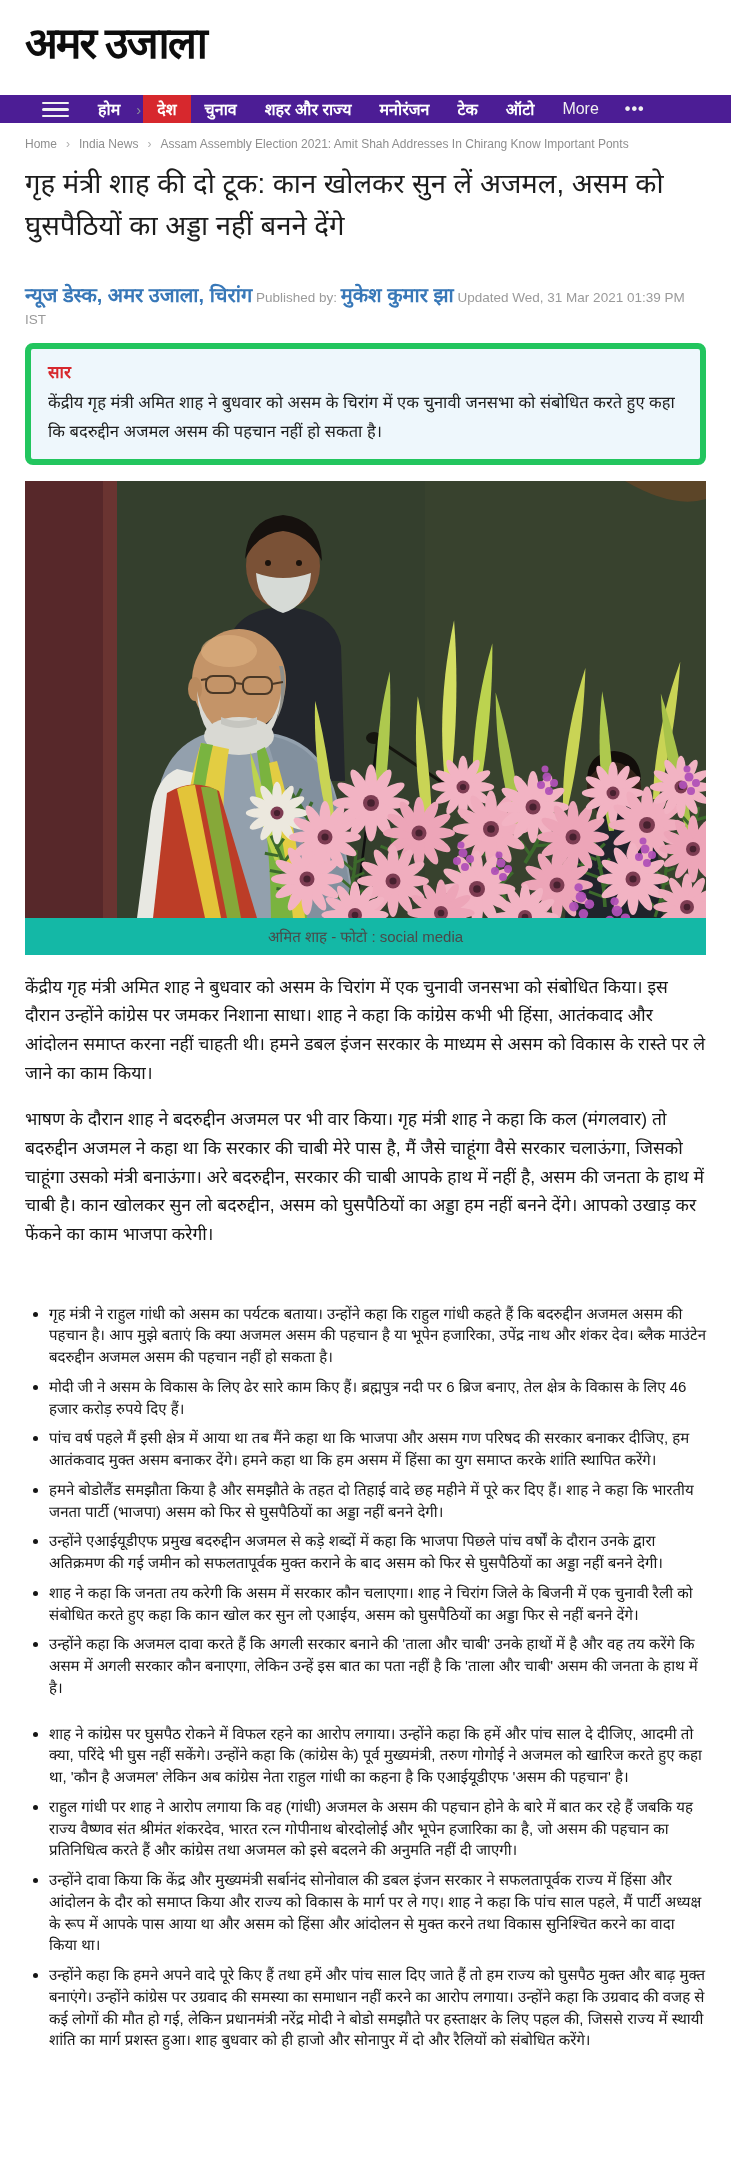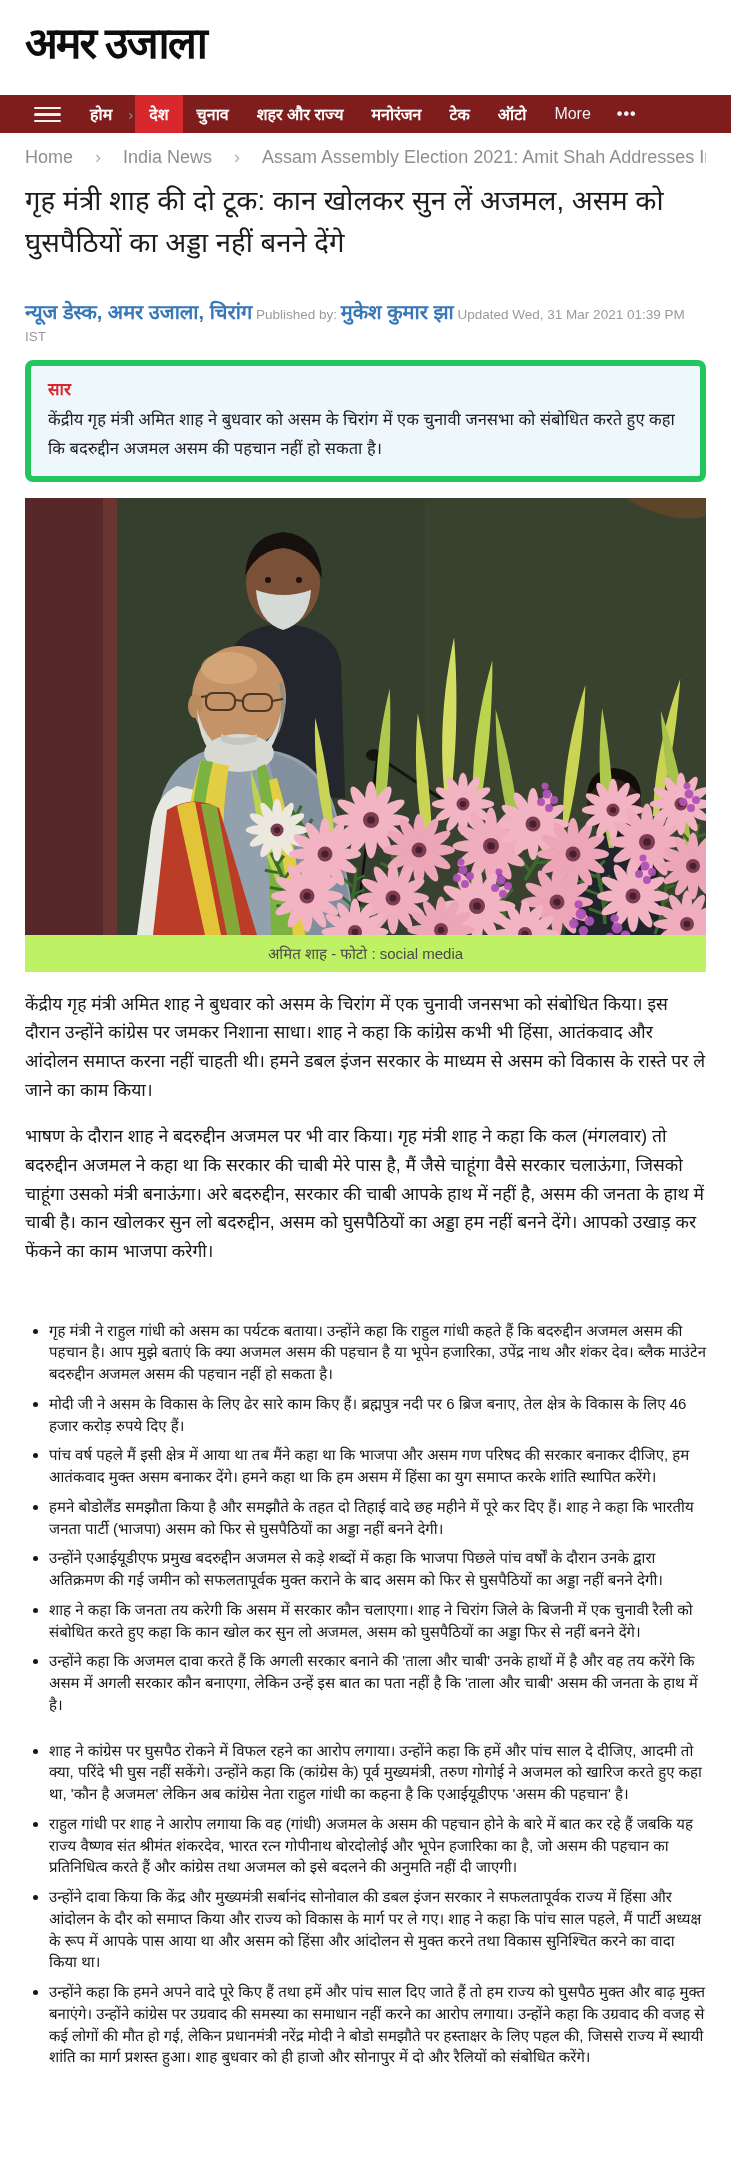--- a/index.html
+++ b/index.html
@@ -3,48 +3,48 @@
 <meta charset="utf-8">
 <style>
   html,body{margin:0;padding:0;background:#fff;}
   body{width:731px;font-family:"Liberation Sans","DejaVu Sans",sans-serif;color:#222;overflow-x:hidden;}
 
   
   .header{padding:20px 25px 28px;background:#fff;}
   .logo{font-size:43px;font-weight:800;color:#0d0d0d;letter-spacing:-2px;line-height:1.1;display:inline-block;cursor:pointer;}
 
   
-  .nav{background:#7f1d1d;height:38px;display:flex;align-items:stretch;}
+  .nav{background:#4c1d95;height:28px;display:flex;align-items:stretch;padding-left:8px;}
   .burger{display:flex;flex-direction:column;justify-content:center;gap:4px;width:27px;margin:0 15px 0 34px;cursor:pointer;}
   .burger span{display:block;height:2.5px;background:#f2f2f2;border-radius:2px;}
   .nav-item{display:flex;align-items:center;padding:0 14px;color:#fff;font-size:16px;font-weight:700;text-decoration:none;white-space:nowrap;cursor:pointer;}
   .nav-item.active{background:#d7282d;}
   .nav-sep{display:flex;align-items:center;color:#8d9298;font-size:15px;padding:0 2px;}
   .nav-more{font-weight:400;color:#f0f0f0;gap:20px;}
   .nav-more .dots{margin-left:6px;letter-spacing:1px;font-weight:700;}
 
   
   .content{padding:0 25px;}
-  .breadcrumb{margin-top:14px;font-size:18px;color:#8e8e8e;white-space:nowrap;overflow:hidden;display:flex;gap:22px;align-items:center;}
+  .breadcrumb{margin-top:14px;font-size:12px;color:#8e8e8e;white-space:nowrap;overflow:hidden;display:flex;gap:9px;align-items:center;}
   .breadcrumb .bc-link{color:#8e8e8e;cursor:pointer;}
   .breadcrumb .bc-sep{color:#b0b0b0;}
 
   h1{margin:12px 0 0;font-size:27.5px;line-height:1.52;font-weight:400;color:#1c1c1c;}
 
   .byline{margin-top:34px;font-size:13.5px;color:#9a9a9a;line-height:1.45;}
   .byline .blue{color:#3878b8;}
   .byline .hindi{font-weight:700;font-size:20px;}
 
   .summary{margin-top:14px;background:#eef7fc;border:6px solid #22c55e;border-radius:8px;padding:11px 17px 14px;}
   .summary-title{color:#d7282d;font-weight:700;font-size:17px;}
   .summary-text{margin-top:5px;font-size:16.5px;line-height:1.7;color:#1e1e1e;}
 
   figure{margin:16px 0 0;padding:0;}
   .photo{display:block;width:681px;height:437px;}
-  figcaption{background:#bef264;text-align:center;font-size:15px;color:#4a4a4a;padding:8px 0 9px;}
+  figcaption{background:#14b8a6;text-align:center;font-size:15px;color:#4a4a4a;padding:8px 0 9px;}
 
   .para{margin:18px 0 0;font-size:17.5px;line-height:1.64;color:#161616;}
 
   ul.points{margin:54px 0 0;padding:0 0 0 24px;}
   ul.points.second{margin-top:24px;}
   ul.points li{font-size:15px;line-height:1.45;color:#161616;margin-bottom:8px;}
 
   .page-end{height:14px;}
 </style>
 </head>
@@ -256,21 +256,21 @@
 
   <p class="para">केंद्रीय गृह मंत्री अमित शाह ने बुधवार को असम के चिरांग में एक चुनावी जनसभा को संबोधित किया। इस दौरान उन्होंने कांग्रेस पर जमकर निशाना साधा। शाह ने कहा कि कांग्रेस कभी भी हिंसा, आतंकवाद और आंदोलन समाप्त करना नहीं चाहती थी। हमने डबल इंजन सरकार के माध्यम से असम को विकास के रास्ते पर ले जाने का काम किया।</p>
   <p class="para">भाषण के दौरान शाह ने बदरुद्दीन अजमल पर भी वार किया। गृह मंत्री शाह ने कहा कि कल (मंगलवार) तो बदरुद्दीन अजमल ने कहा था कि सरकार की चाबी मेरे पास है, मैं जैसे चाहूंगा वैसे सरकार चलाऊंगा, जिसको चाहूंगा उसको मंत्री बनाऊंगा। अरे बदरुद्दीन, सरकार की चाबी आपके हाथ में नहीं है, असम की जनता के हाथ में चाबी है। कान खोलकर सुन लो बदरुद्दीन, असम को घुसपैठियों का अड्डा हम नहीं बनने देंगे। आपको उखाड़ कर फेंकने का काम भाजपा करेगी।</p>
 
   <ul class="points">
     <li>गृह मंत्री ने राहुल गांधी को असम का पर्यटक बताया। उन्होंने कहा कि राहुल गांधी कहते हैं कि बदरुद्दीन अजमल असम की पहचान है। आप मुझे बताएं कि क्या अजमल असम की पहचान है या भूपेन हजारिका, उपेंद्र नाथ और शंकर देव। ब्लैक माउंटेन बदरुद्दीन अजमल असम की पहचान नहीं हो सकता है।</li>
     <li>मोदी जी ने असम के विकास के लिए ढेर सारे काम किए हैं। ब्रह्मपुत्र नदी पर 6 ब्रिज बनाए, तेल क्षेत्र के विकास के लिए 46 हजार करोड़ रुपये दिए हैं।</li>
     <li>पांच वर्ष पहले मैं इसी क्षेत्र में आया था तब मैंने कहा था कि भाजपा और असम गण परिषद की सरकार बनाकर दीजिए, हम आतंकवाद मुक्त असम बनाकर देंगे। हमने कहा था कि हम असम में हिंसा का युग समाप्त करके शांति स्थापित करेंगे।</li>
     <li>हमने बोडोलैंड समझौता किया है और समझौते के तहत दो तिहाई वादे छह महीने में पूरे कर दिए हैं। शाह ने कहा कि भारतीय जनता पार्टी (भाजपा) असम को फिर से घुसपैठियों का अड्डा नहीं बनने देगी।</li>
     <li>उन्होंने एआईयूडीएफ प्रमुख बदरुद्दीन अजमल से कड़े शब्दों में कहा कि भाजपा पिछले पांच वर्षों के दौरान उनके द्वारा अतिक्रमण की गई जमीन को सफलतापूर्वक मुक्त कराने के बाद असम को फिर से घुसपैठियों का अड्डा नहीं बनने देगी।</li>
-    <li>शाह ने कहा कि जनता तय करेगी कि असम में सरकार कौन चलाएगा। शाह ने चिरांग जिले के बिजनी में एक चुनावी रैली को संबोधित करते हुए कहा कि कान खोल कर सुन लो अजमल, असम को घुसपैठियों का अड्डा फिर से नहीं बनने देंगे।</li>
+    <li>शाह ने कहा कि जनता तय करेगी कि असम में सरकार कौन चलाएगा। शाह ने चिरांग जिले के बिजनी में एक चुनावी रैली को संबोधित करते हुए कहा कि कान खोल कर सुन लो एआईय, असम को घुसपैठियों का अड्डा फिर से नहीं बनने देंगे।</li>
     <li>उन्होंने कहा कि अजमल दावा करते हैं कि अगली सरकार बनाने की 'ताला और चाबी' उनके हाथों में है और वह तय करेंगे कि असम में अगली सरकार कौन बनाएगा, लेकिन उन्हें इस बात का पता नहीं है कि 'ताला और चाबी' असम की जनता के हाथ में है।</li>
   </ul>
 
   <ul class="points second">
     <li>शाह ने कांग्रेस पर घुसपैठ रोकने में विफल रहने का आरोप लगाया। उन्होंने कहा कि हमें और पांच साल दे दीजिए, आदमी तो क्या, परिंदे भी घुस नहीं सकेंगे। उन्होंने कहा कि (कांग्रेस के) पूर्व मुख्यमंत्री, तरुण गोगोई ने अजमल को खारिज करते हुए कहा था, 'कौन है अजमल' लेकिन अब कांग्रेस नेता राहुल गांधी का कहना है कि एआईयूडीएफ 'असम की पहचान' है।</li>
     <li>राहुल गांधी पर शाह ने आरोप लगाया कि वह (गांधी) अजमल के असम की पहचान होने के बारे में बात कर रहे हैं जबकि यह राज्य वैष्णव संत श्रीमंत शंकरदेव, भारत रत्न गोपीनाथ बोरदोलोई और भूपेन हजारिका का है, जो असम की पहचान का प्रतिनिधित्व करते हैं और कांग्रेस तथा अजमल को इसे बदलने की अनुमति नहीं दी जाएगी।</li>
     <li>उन्होंने दावा किया कि केंद्र और मुख्यमंत्री सर्बानंद सोनोवाल की डबल इंजन सरकार ने सफलतापूर्वक राज्य में हिंसा और आंदोलन के दौर को समाप्त किया और राज्य को विकास के मार्ग पर ले गए। शाह ने कहा कि पांच साल पहले, मैं पार्टी अध्यक्ष के रूप में आपके पास आया था और असम को हिंसा और आंदोलन से मुक्त करने तथा विकास सुनिश्चित करने का वादा किया था।</li>
     <li>उन्होंने कहा कि हमने अपने वादे पूरे किए हैं तथा हमें और पांच साल दिए जाते हैं तो हम राज्य को घुसपैठ मुक्त और बाढ़ मुक्त बनाएंगे। उन्होंने कांग्रेस पर उग्रवाद की समस्या का समाधान नहीं करने का आरोप लगाया। उन्होंने कहा कि उग्रवाद की वजह से कई लोगों की मौत हो गई, लेकिन प्रधानमंत्री नरेंद्र मोदी ने बोडो समझौते पर हस्ताक्षर के लिए पहल की, जिससे राज्य में स्थायी शांति का मार्ग प्रशस्त हुआ। शाह बुधवार को ही हाजो और सोनापुर में दो और रैलियों को संबोधित करेंगे।</li>
   </ul>
 

